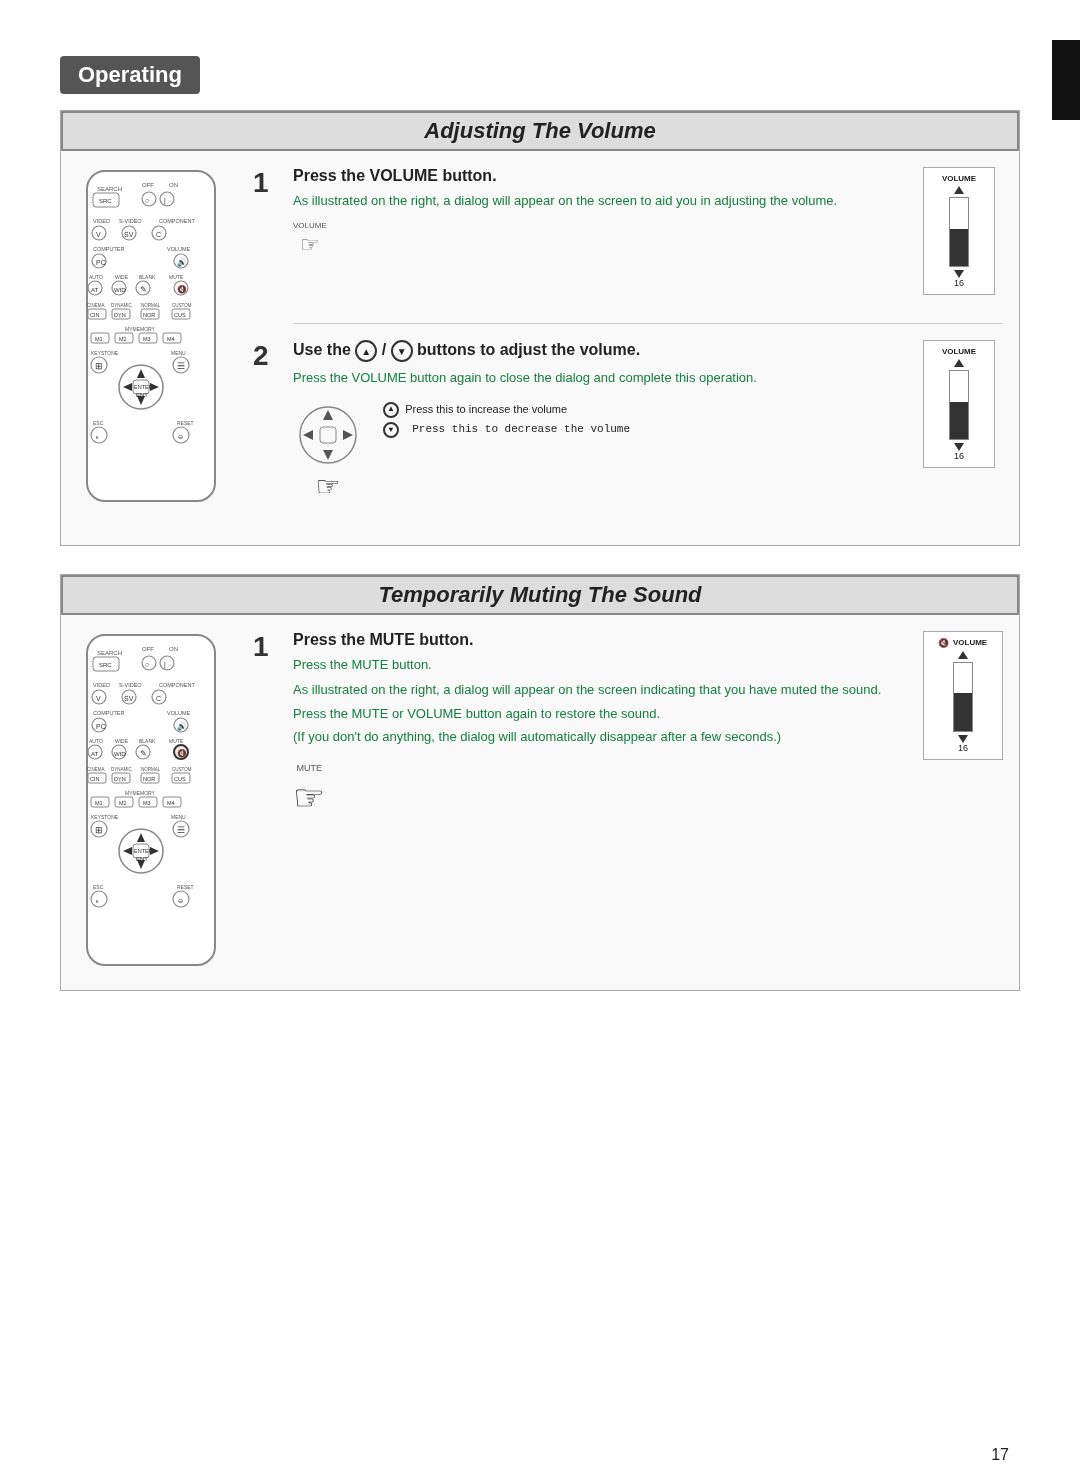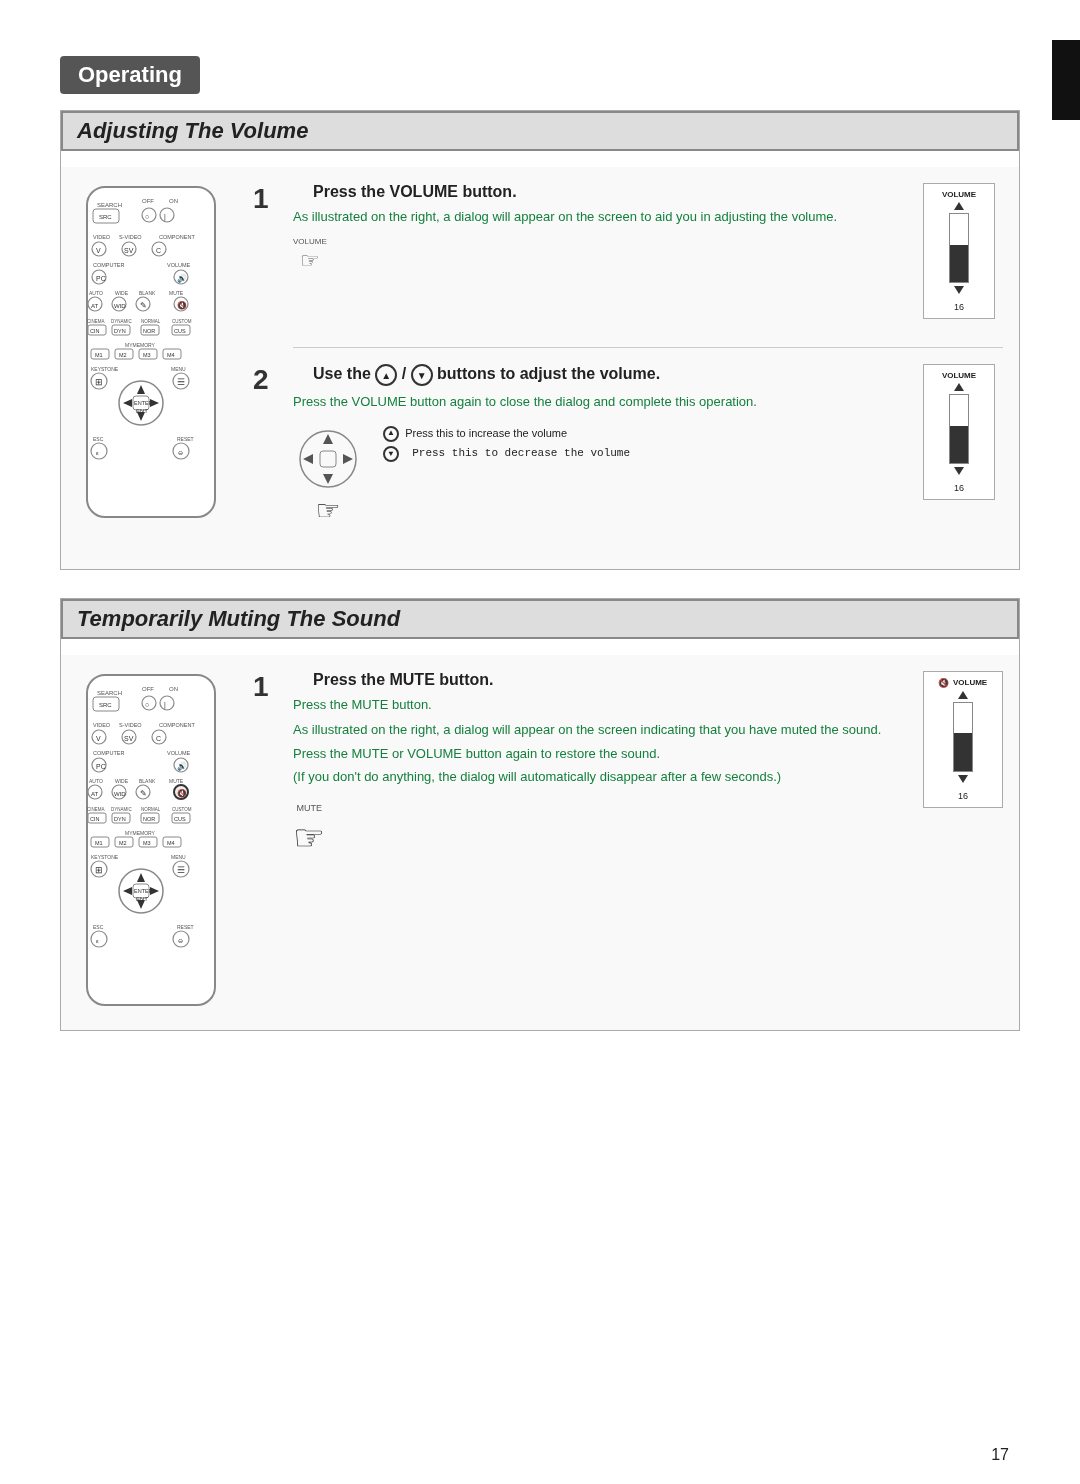--- a/index.html
+++ b/index.html
@@ -30,22 +30,23 @@
     }
 
     
     .section-header {
       background: #ddd;
       border: 2px solid #888;
       font-style: italic;
       font-weight: bold;
       font-size: 22px;
       padding: 5px 14px;
-      margin-bottom: 16px;
+      margin-bottom: 0;
       display: block;
+      text-align: center;
     }
 
     
     .section-box {
       border: 1px solid #aaa;
       margin-bottom: 28px;
     }
 
     .section-content {
       display: flex;
@@ -78,21 +79,20 @@
       font-size: 28px;
       font-weight: bold;
       color: #333;
       min-width: 28px;
     }
 
     .step-title {
       font-size: 16px;
       font-weight: bold;
       margin-bottom: 6px;
-      margin-left: 20px;
     }
 
     .step-desc {
       font-size: 13px;
       line-height: 1.5;
       color: #15803d;
     }
 
     .vol-arrow-up {
       width: 0; height: 0;
@@ -121,21 +121,21 @@
     .vol-bar-fill {
       position: absolute;
       bottom: 0;
       left: 0;
       right: 0;
       background: #333;
     }
 
     .vol-number {
       font-size: 9px;
-      margin-top: 8px;
+      margin-top: 0;
     }
 
     
     .arrow-circle {
       display: inline-flex;
       align-items: center;
       justify-content: center;
       width: 22px;
       height: 22px;
       border: 2px solid #333;

